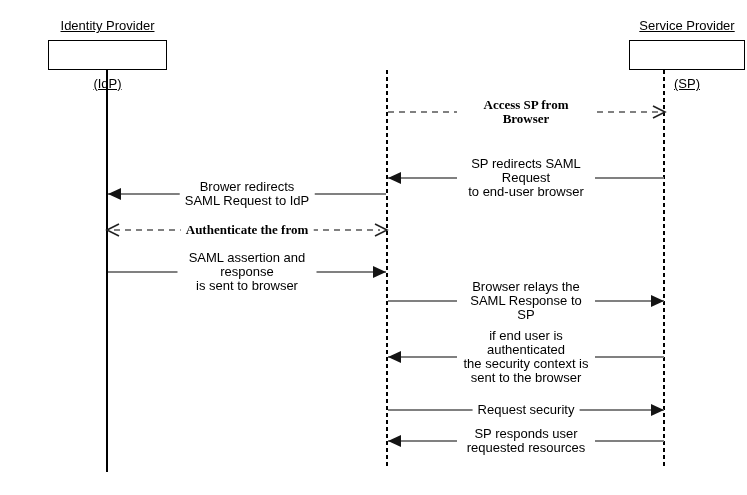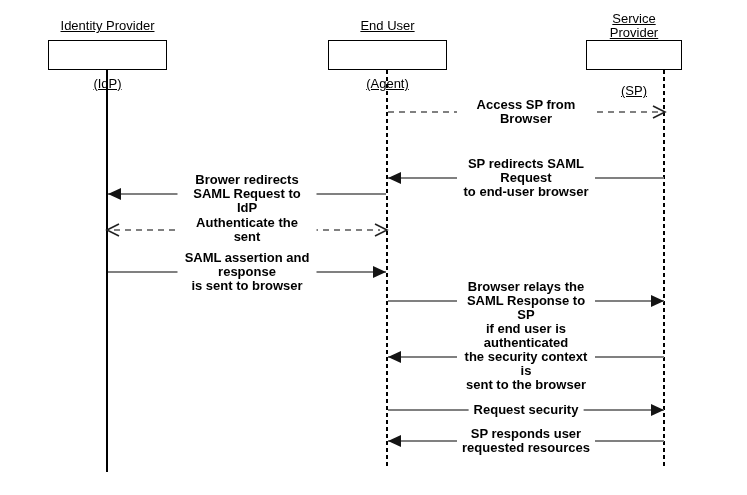--- a/index.html
+++ b/index.html
@@ -26,21 +26,21 @@
     align-items: center;
     justify-content: center;
     line-height: 14px;
     text-align: center;
     box-sizing: border-box;
     gap: 44px;
   }
   .actor-box .u { text-decoration: underline; }
   .box-idp { left: 48px;  width: 119px; }
   .box-eu  { left: 328px; width: 119px; }
-  .box-sp  { left: 586px; width: 96px; }
+  .box-sp  { left: 629px; width: 116px; }
 
   
   .lifeline {
     position: absolute;
     top: 70px;
     width: 2px;
   }
   .lifeline.solid  { background: #000; }
   .lifeline.dashed {
     background: repeating-linear-gradient(to bottom, #000 0 4px, transparent 4px 7px);
@@ -82,36 +82,31 @@
 
   .msg-label {
     position: absolute;
     left: 50%; top: 0;
     transform: translate(-50%, -50%);
     background: #ffffff;
     padding: 0 5px;
     white-space: pre-line;
     text-align: center;
     line-height: 14px;
-    font-weight: bold;
   }
-  .msg-label.bold { font-weight: bold; }
+  .msg-label.bold { font-weight: bold; font-family: Liberation Serif, serif; }
 </style>
 </head>
 <body>
 
 <div class="canvas">
 
   <div class="actor-box box-idp">
     <div class="u">Identity Provider</div>
     <div class="u">(IdP)</div>
-  </div>
-  <div class="actor-box box-eu">
-    <div class="u">End User</div>
-    <div class="u">(Agent)</div>
   </div>
   <div class="actor-box box-sp">
     <div class="u">Service Provider</div>
     <div class="u">(SP)</div>
   </div>
 
   <div class="lifeline solid ll-idp"></div>
   <div class="lifeline dashed ll-eu"></div>
   <div class="lifeline dashed ll-sp"></div>
 
@@ -138,21 +133,21 @@
   </div>
 
   <div class="msg lane-a" style="top:230px">
     <div class="line dashed inset-r inset-l"></div>
     <svg class="chev chev-left" width="17" height="16" viewBox="0 0 17 16">
         <polyline points="14,2 2,8 14,14" fill="none" stroke="#222" stroke-width="1.6"></polyline>
       </svg>
     <svg class="chev chev-right" width="17" height="16" viewBox="0 0 17 16">
         <polyline points="3,2 15,8 3,14" fill="none" stroke="#222" stroke-width="1.6"></polyline>
       </svg>
-    <div class="msg-label bold">Authenticate the sent</div>
+    <div class="msg-label bold">Authenticate the from</div>
   </div>
 
   <div class="msg lane-a" style="top:272px">
     <div class="line"></div>
     <div class="head-right"></div>
     <div class="msg-label">SAML assertion and response
 is sent to browser</div>
   </div>
 
   <div class="msg lane-b" style="top:301px">

